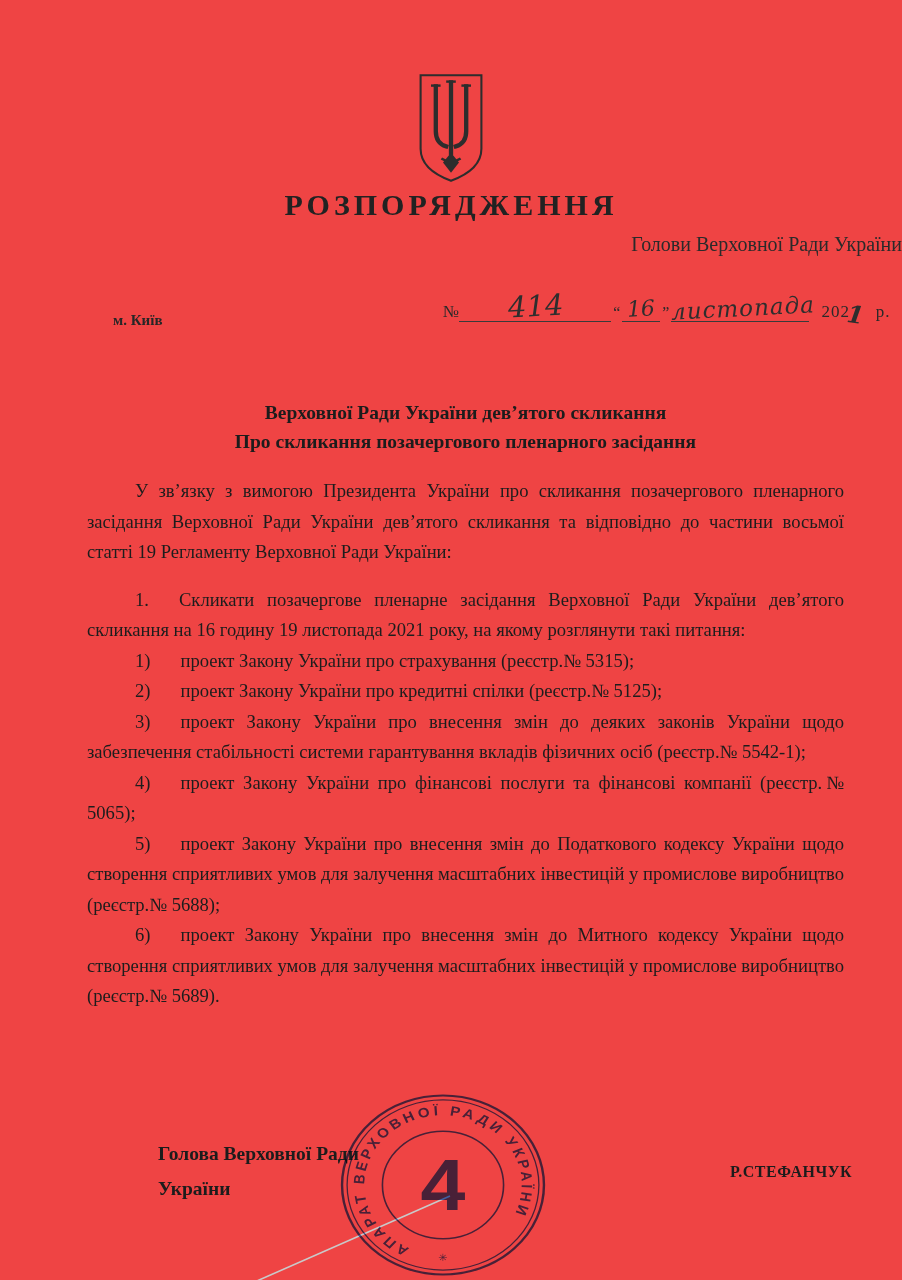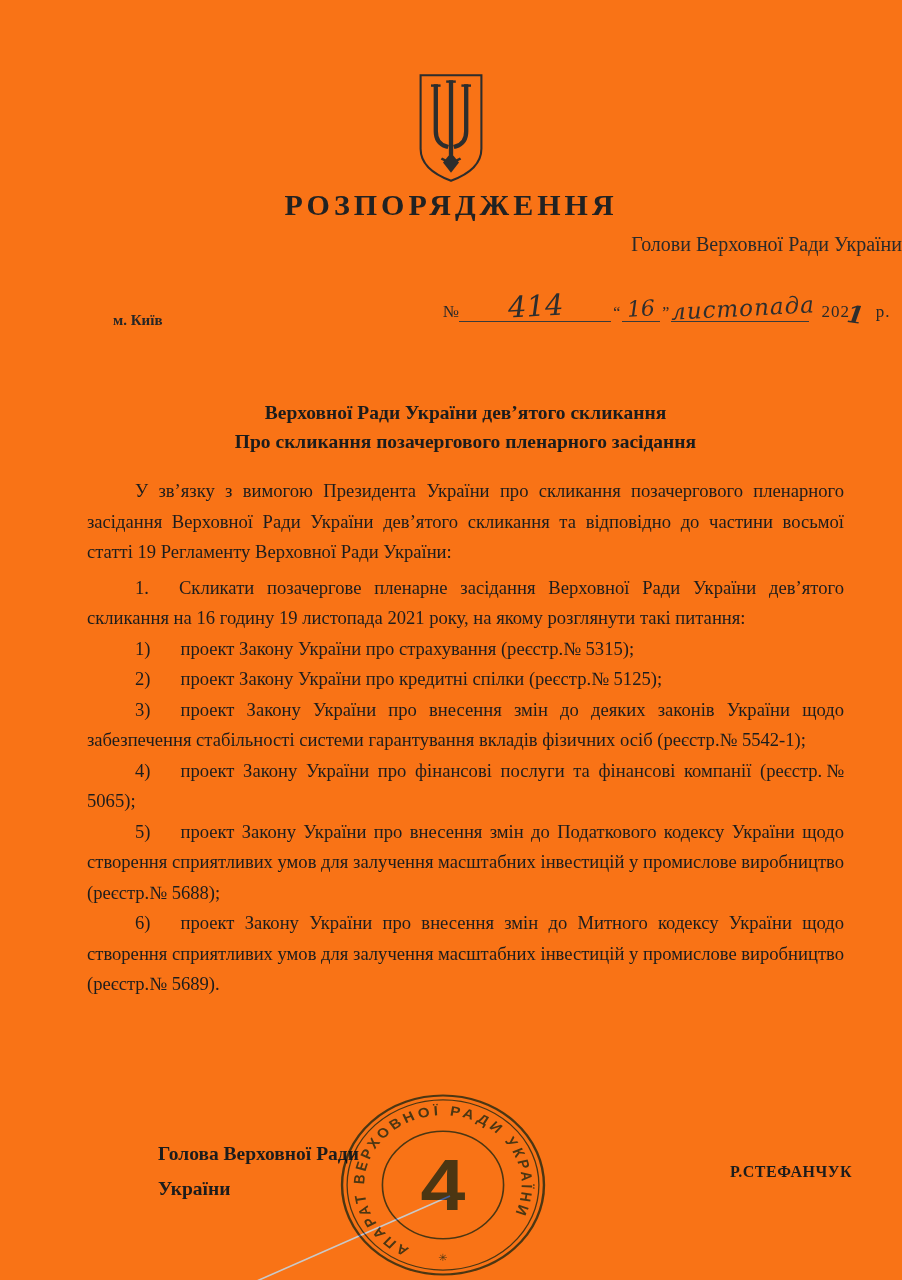--- a/index.html
+++ b/index.html
@@ -1,18 +1,18 @@
 <!DOCTYPE html>
 <html><head>
 <meta charset="utf-8">
 <style>
   html,body{margin:0;padding:0;background:#ffffff;}
   .page{
     position:relative;width:902px;height:1280px;overflow:hidden;
-    background:#f97316;color:#1e1e1e;
+    background:#ef4444;color:#1e1e1e;
     font-family:"Liberation Serif","DejaVu Serif",serif;
   }
   
   .emblem{position:absolute;top:72px;left:0;right:0;text-align:center;}
   
   .title{
     position:absolute;top:188px;left:0;right:0;text-align:center;
     font-size:30px;font-weight:bold;letter-spacing:4px;color:#222;
   }
   .subtitle{
@@ -41,21 +41,21 @@
   .quote{font-size:16px;margin:0 2px;}
   
   .subject{
     position:absolute;top:398px;left:87px;width:757px;text-align:center;
     font-size:19.5px;font-weight:bold;line-height:29px;color:#1c1c1c;
   }
   
   .body{position:absolute;top:476px;left:87px;width:757px;
     font-size:18.6px;line-height:30.5px;color:#1d1d1d;}
   .body p{margin:0;text-align:justify;text-indent:48px;}
-  .body p.p1{margin-bottom:5px;}
+  .body p.p1{margin-bottom:17px;}
   .num-gap{display:inline-block;width:30px;}
   .p3{margin-top:13px !important;}
   
   .sig-left{
     position:absolute;left:158px;top:1136px;width:312px;text-align:left;
     font-size:19.5px;font-weight:bold;line-height:35px;color:#1c1c1c;
   }
   .sig-name{
     position:absolute;right:50px;top:1163px;
     font-size:16px;font-weight:bold;color:#1c1c1c;letter-spacing:0.5px;font-family:Liberation Serif, serif;

